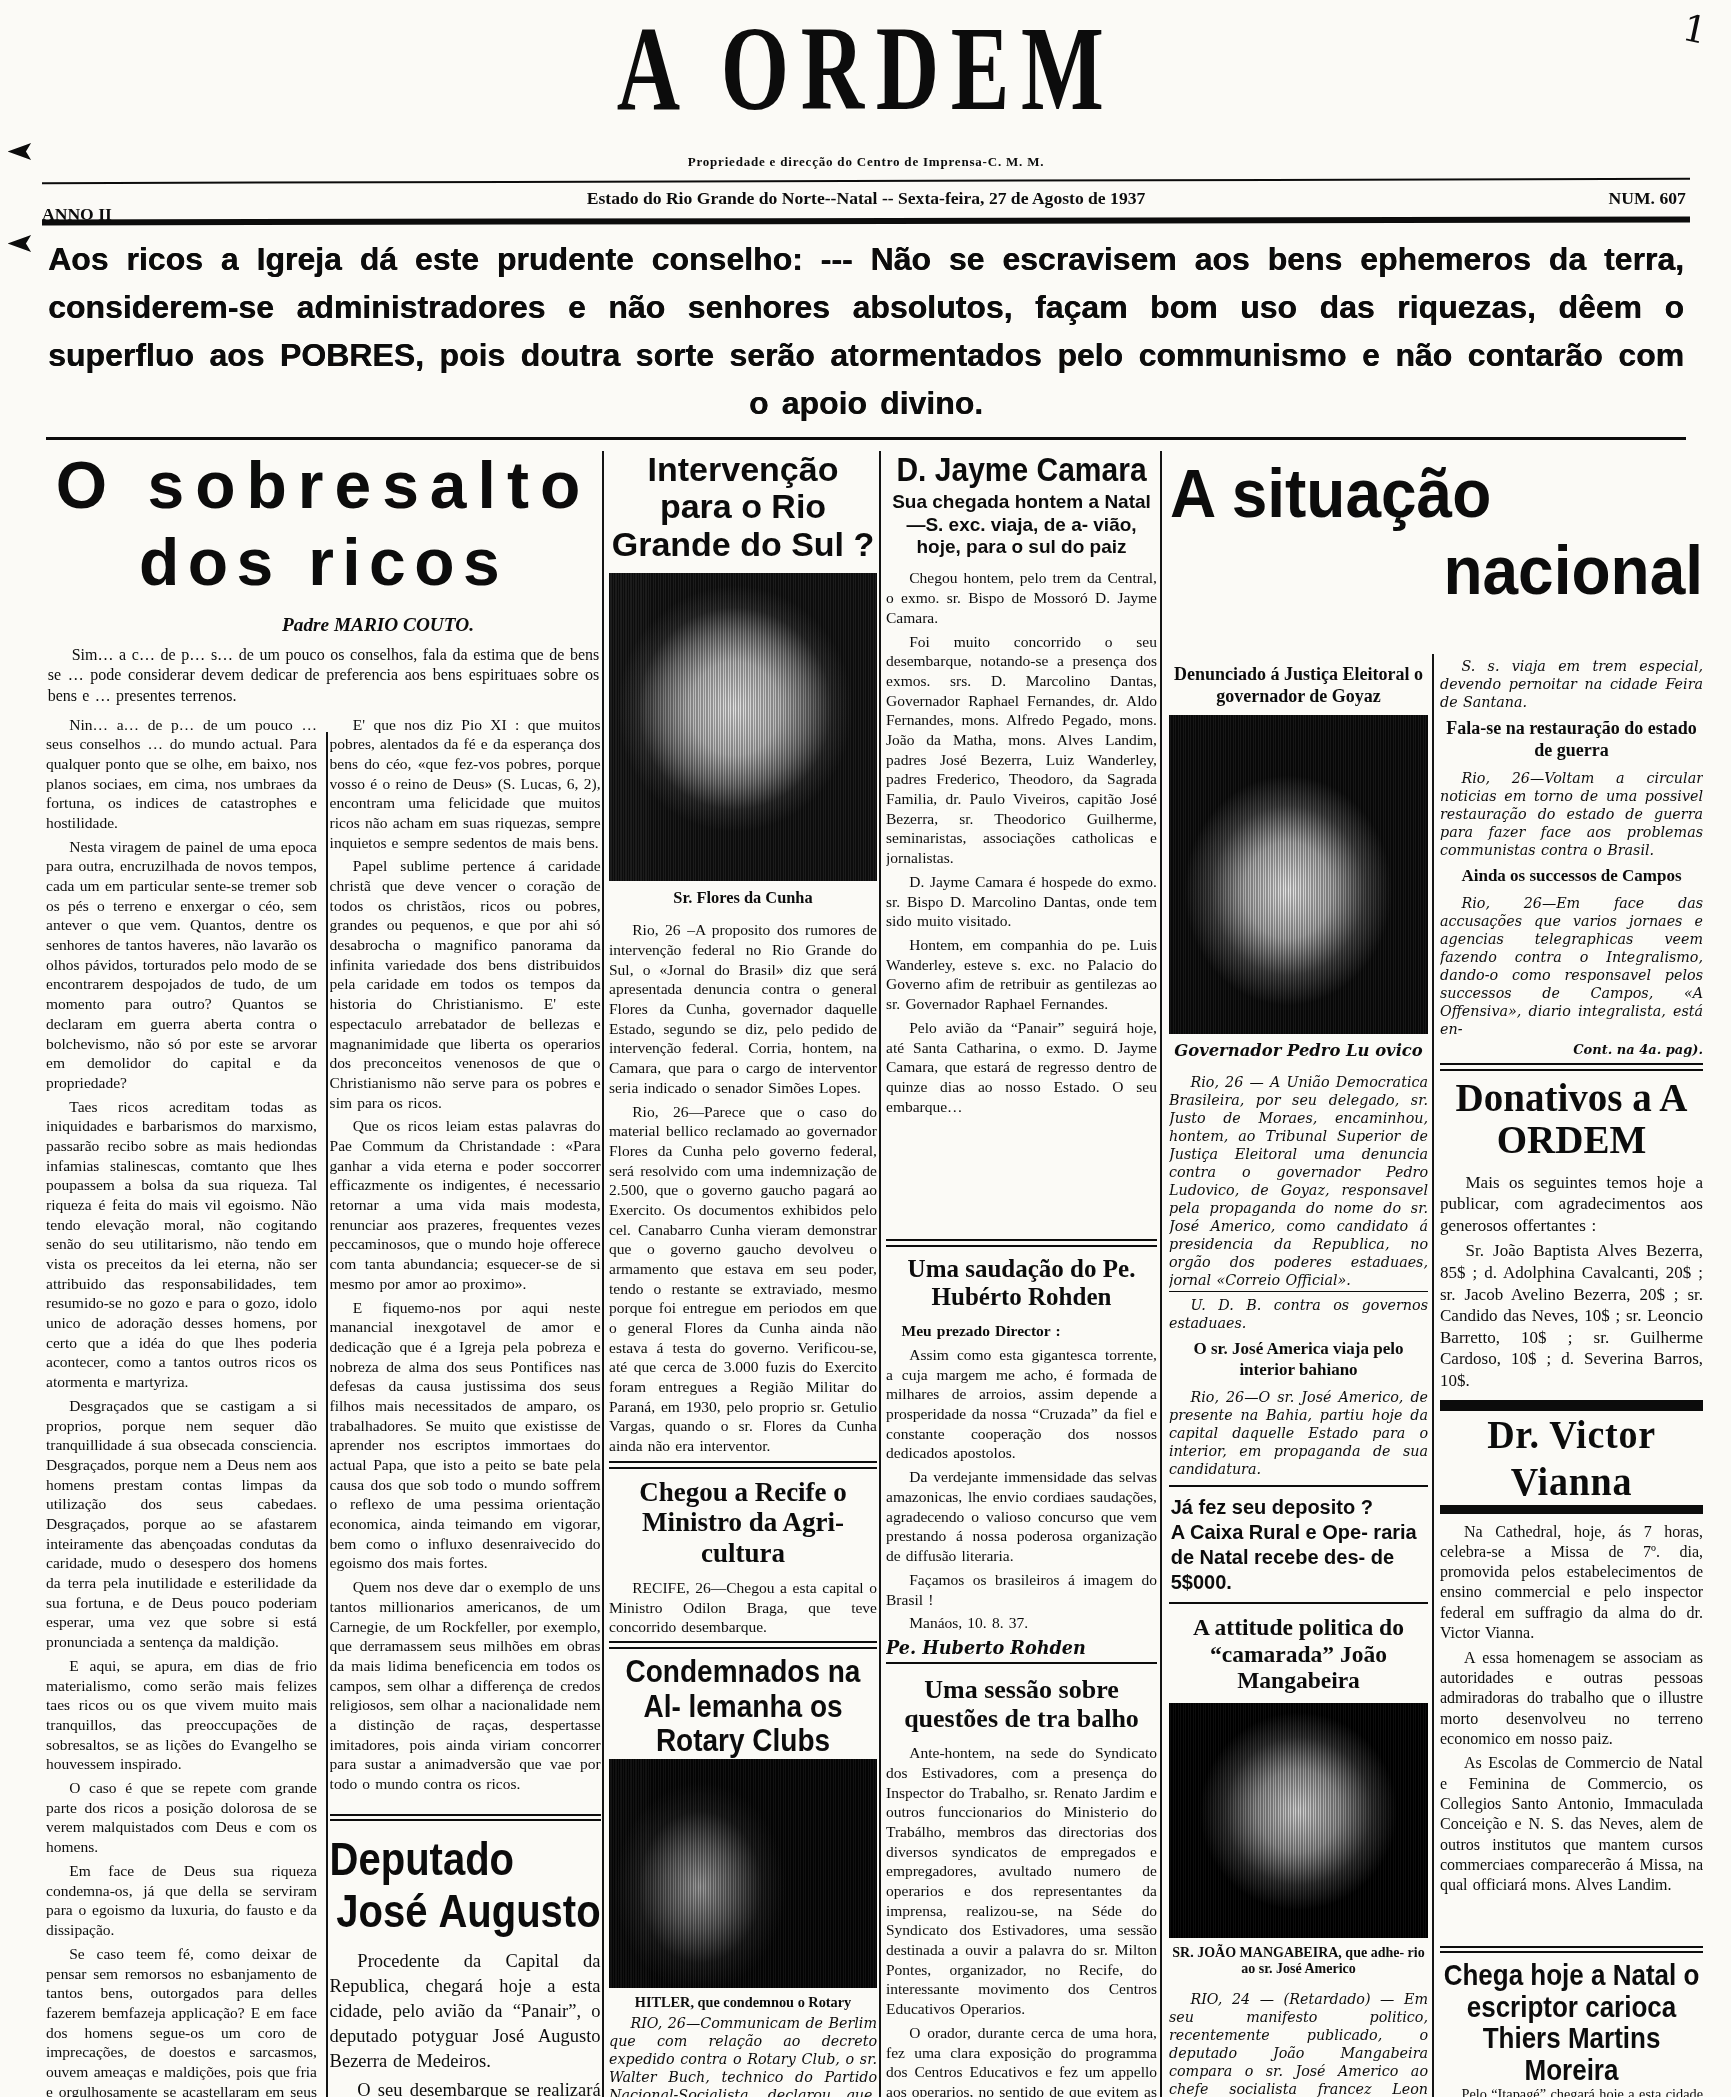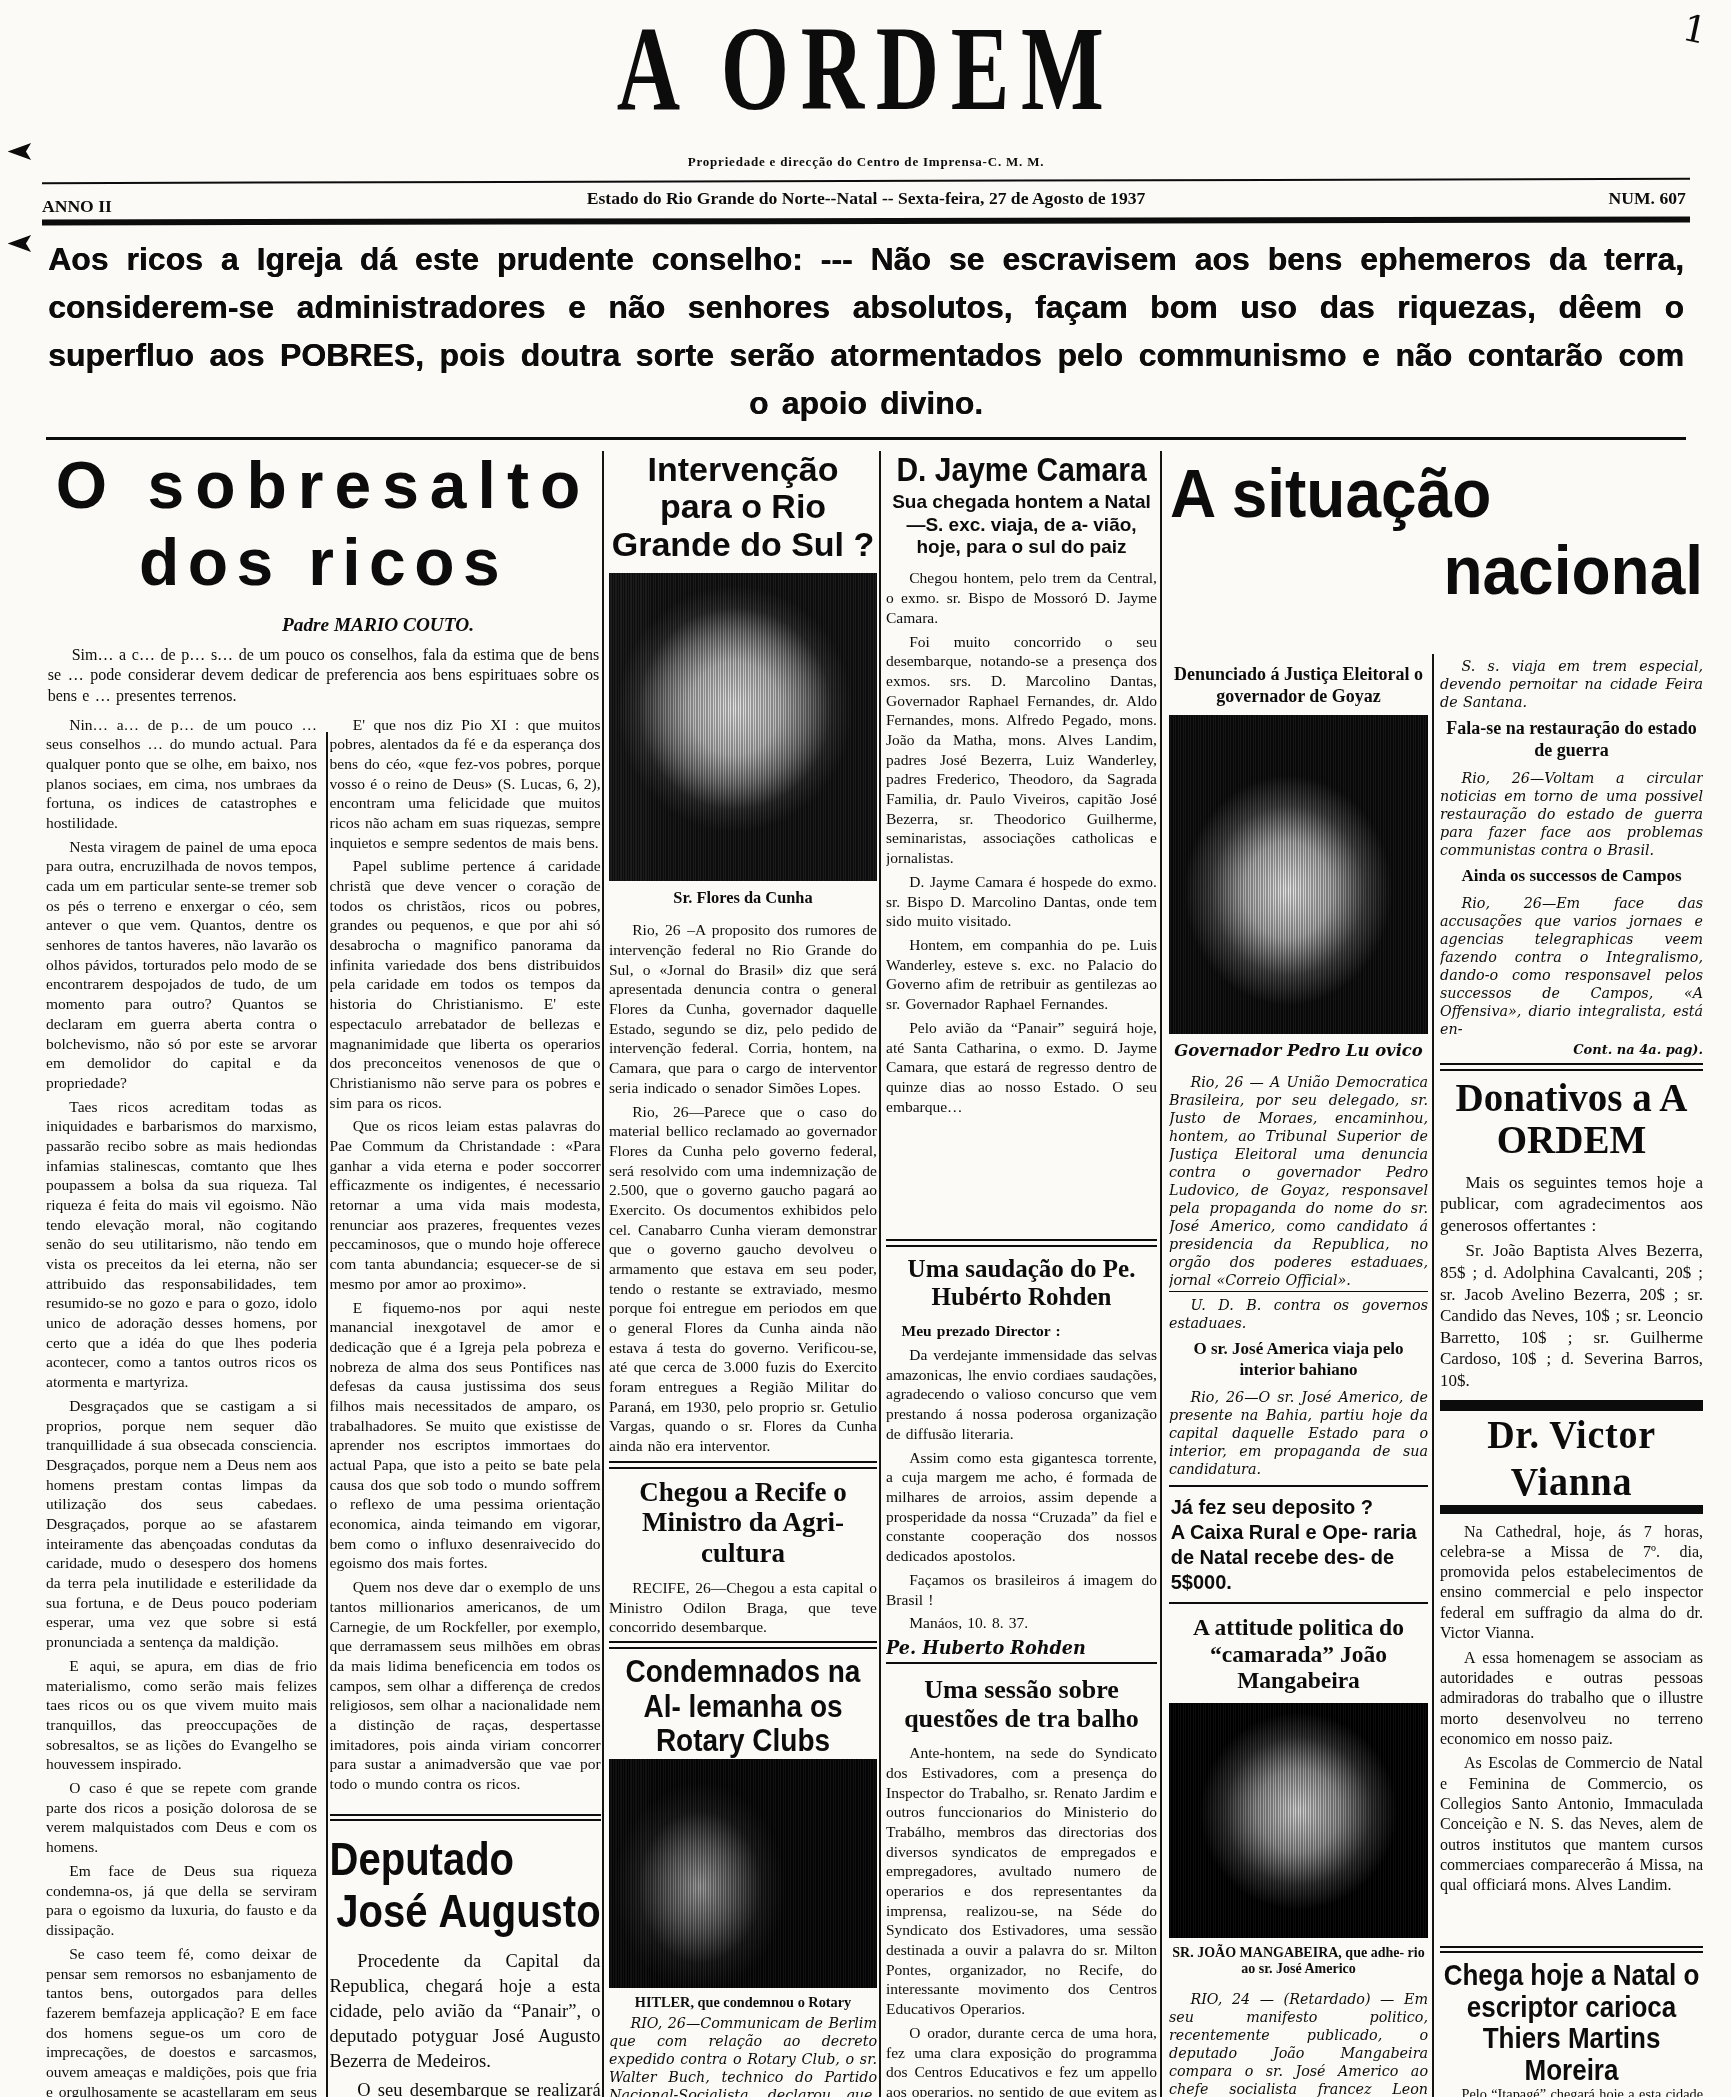--- a/index.html
+++ b/index.html
@@ -14,21 +14,21 @@
   .body-txt{font-size:15.5px;line-height:1.27;word-spacing:1.3px;}
   .body-sm{font-size:14.3px;line-height:1.26;word-spacing:0.8px;}
   .telegram{font-family:"DejaVu Serif",serif;font-style:italic;}
   .nowrapclip{overflow:hidden;}
   
   #masthead-title{top:12.6px;left:0;width:100%;text-align:center;font-family:"Liberation Serif",serif;
     font-weight:bold;font-size:107px;line-height:1.05;letter-spacing:14.3px;}
   #masthead-title span{display:inline-block;transform:scaleX(.82) scaleY(1.12);}
   #tagline{top:154px;left:0;width:100%;text-align:center;font-weight:bold;font-size:13px;letter-spacing:0.8px;}
   #dateline-row{top:188px;left:42px;width:1648px;font-weight:bold;font-size:17.6px;}
-  #dateline-row .anno{position:absolute;left:0;top:8px;}
+  #dateline-row .anno{position:absolute;left:0;top:16px;}
   #dateline-row .mid{position:absolute;left:0;width:100%;text-align:center;top:0;}
   #dateline-row .num{position:absolute;right:4.2px;top:0;}
   #rule-above-date{top:180px;left:42px;width:1648px;height:2.1px;background:#0c0c0c;transform:rotate(-.15deg);}
   #rule-below-date{top:218px;left:42px;width:1648px;height:5.9px;background:#0c0c0c;transform:rotate(-.1deg);}
   
   #banner{top:235px;left:48px;width:1636px;font-family:"Liberation Sans",sans-serif;font-weight:bold;
     font-size:32px;line-height:1.5;text-align:justify;text-align-last:center;word-spacing:4.2px;
     text-shadow:0.4px 0 0 #0c0c0c;}
   #rule-below-banner{top:437px;left:46px;width:1640px;height:3.4px;background:#0c0c0c;}
   
@@ -193,22 +193,22 @@
       <p>Chegou hontem, pelo trem da Central, o exmo. sr. Bispo de Mossoró D. Jayme Camara.</p>
       <p>Foi muito concorrido o seu desembarque, notando-se a presença dos exmos. srs. D. Marcolino Dantas, Governador Raphael Fernandes, dr. Aldo Fernandes, mons. Alfredo Pegado, mons. João da Matha, mons. Alves Landim, padres José Bezerra, Luiz Wanderley, padres Frederico, Theodoro, da Sagrada Familia, dr. Paulo Viveiros, capitão José Bezerra, sr. Theodorico Guilherme, seminaristas, associações catholicas e jornalistas.</p>
       <p>D. Jayme Camara é hospede do exmo. sr. Bispo D. Marcolino Dantas, onde tem sido muito visitado.</p>
       <p>Hontem, em companhia do pe. Luis Wanderley, esteve s. exc. no Palacio do Governo afim de retribuir as gentilezas ao sr. Governador Raphael Fernandes.</p>
       <p>Pelo avião da “Panair” seguirá hoje, até Santa Catharina, o exmo. D. Jayme Camara, que estará de regresso dentro de quinze dias ao nosso Estado. O seu embarque…</p>
     </div>
     <div class="rule-double"></div>
     <div class="serif-head" style="font-size:25px">Uma saudação do Pe. Hubérto Rohden</div>
     <p class="body-txt" style="text-indent:1em;font-weight:bold">Meu prezado Director :</p>
     <div class="body-txt">
+      <p>Assim como esta gigantesca torrente, a cuja margem me acho, é formada de milhares de arroios, assim depende a prosperidade da nossa “Cruzada” da fiel e constante cooperação dos nossos dedicados apostolos.</p>
       <p>Da verdejante immensidade das selvas amazonicas, lhe envio cordiaes saudações, agradecendo o valioso concurso que vem prestando á nossa poderosa organização de diffusão literaria.</p>
-      <p>Assim como esta gigantesca torrente, a cuja margem me acho, é formada de milhares de arroios, assim depende a prosperidade da nossa “Cruzada” da fiel e constante cooperação dos nossos dedicados apostolos.</p>
       <p>Façamos os brasileiros á imagem do Brasil !</p>
       <p style="text-indent:1.5em">Manáos, 10. 8. 37.</p>
     </div>
     <div class="sig-line">Pe. Huberto Rohden</div>
     <div class="rule-thin"></div>
     <div class="serif-head" style="font-size:26px;margin-top:11px">Uma sessão sobre questões de tra balho</div>
     <div class="body-txt nowrapclip" style="height:612px">
       <p>Ante-hontem, na sede do Syndicato dos Estivadores, com a presença do Inspector do Trabalho, sr. Renato Jardim e outros funccionarios do Ministerio do Trabálho, membros das directorias dos diversos syndicatos de empregados e empregadores, avultado numero de operarios e dos representantes da imprensa, realizou-se, na Séde do Syndicato dos Estivadores, uma sessão destinada a ouvir a palavra do sr. Milton Pontes, organizador, no Recife, do interessante movimento dos Centros Educativos Operarios.</p>
       <p>O orador, durante cerca de uma hora, fez uma clara exposição do programma dos Centros Educativos e fez um appello aos operarios, no sentido de que evitem as manobras dos agitadores e procurem cada vez mais engrandecer a sua classe e a Patria brasileira.</p>
     </div>

